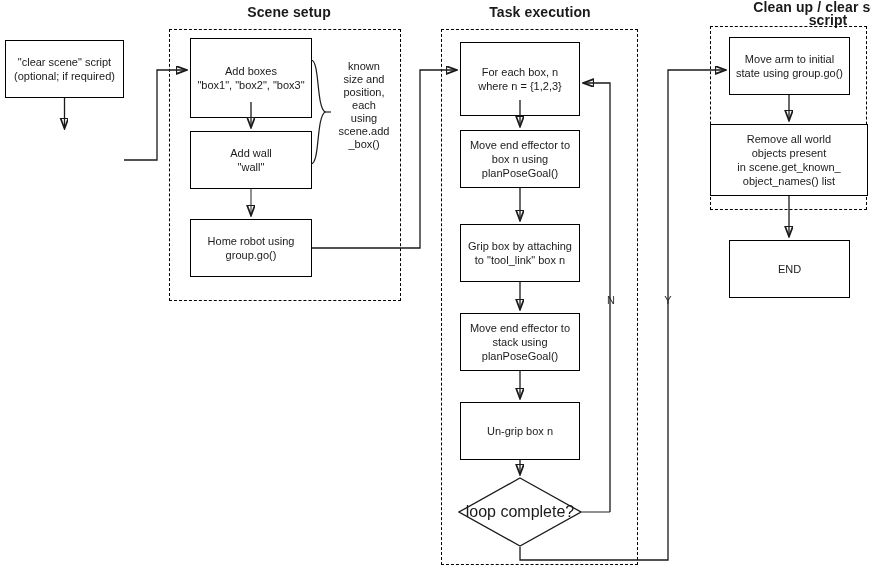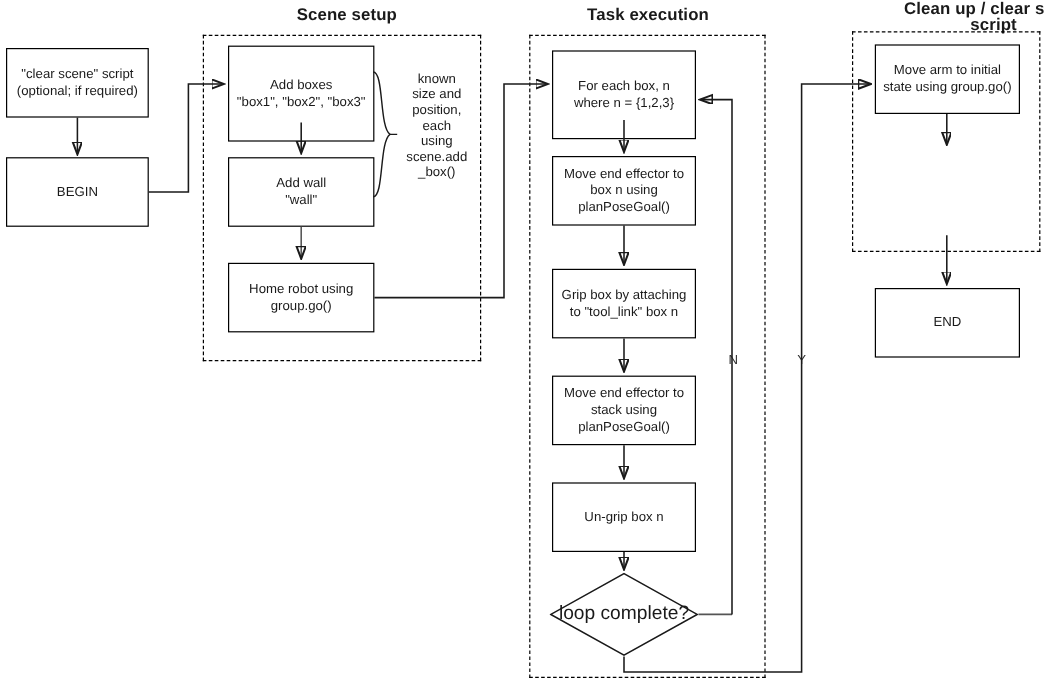--- a/index.html
+++ b/index.html
@@ -121,23 +121,20 @@
 
   <div class="dashed-region" style="left:441px; top:29px; width:197px; height:536px;"></div>
 
   <div class="dashed-region" style="left:710px; top:26px; width:157px; height:184px;"></div>
 
   <div class="node" style="left:5px; top:40px; width:119px; height:58px;">
     <span class="node-text">"clear scene" script
 (optional; if required)</span>
   </div>
 
-  <div class="node" style="left:5px; top:131px; width:119px; height:58px;">
-    <span class="node-text">BEGIN</span>
-  </div>
 
   <div class="node" style="left:190px; top:38px; width:122px; height:80px;">
     <span class="node-text">Add boxes
 "box1", "box2", "box3"</span>
   </div>
 
   <div class="node" style="left:190px; top:131px; width:122px; height:58px;">
     <span class="node-text">Add wall
 "wall"</span>
   </div>
@@ -191,20 +188,26 @@
       <polygon points="62,1 123,35 62,69 1,35" fill="#ffffff" stroke="#1a1a1a" stroke-width="1.3"></polygon>
     </svg>
     <div class="diamond-label">loop complete?</div>
   </div>
 
   <div class="node" style="left:729px; top:37px; width:121px; height:58px;">
     <span class="node-text">Move arm to initial
 state using group.go()</span>
   </div>
 
+  <div class="node" style="left:710px; top:124px; width:158px; height:72px;">
+    <span class="node-text">Remove all world
+objects present
+in scene.get_known_
+object_names() list</span>
+  </div>
 
   <div class="node" style="left:729px; top:240px; width:121px; height:58px;">
     <span class="node-text">END</span>
   </div>
 
   <div class="edge-label" style="left:604px; top:294px; width:14px;">N</div>
 
   <div class="edge-label" style="left:661px; top:294px; width:14px;">Y</div>
 
   <svg class="wires" viewBox="0 0 871 571">

